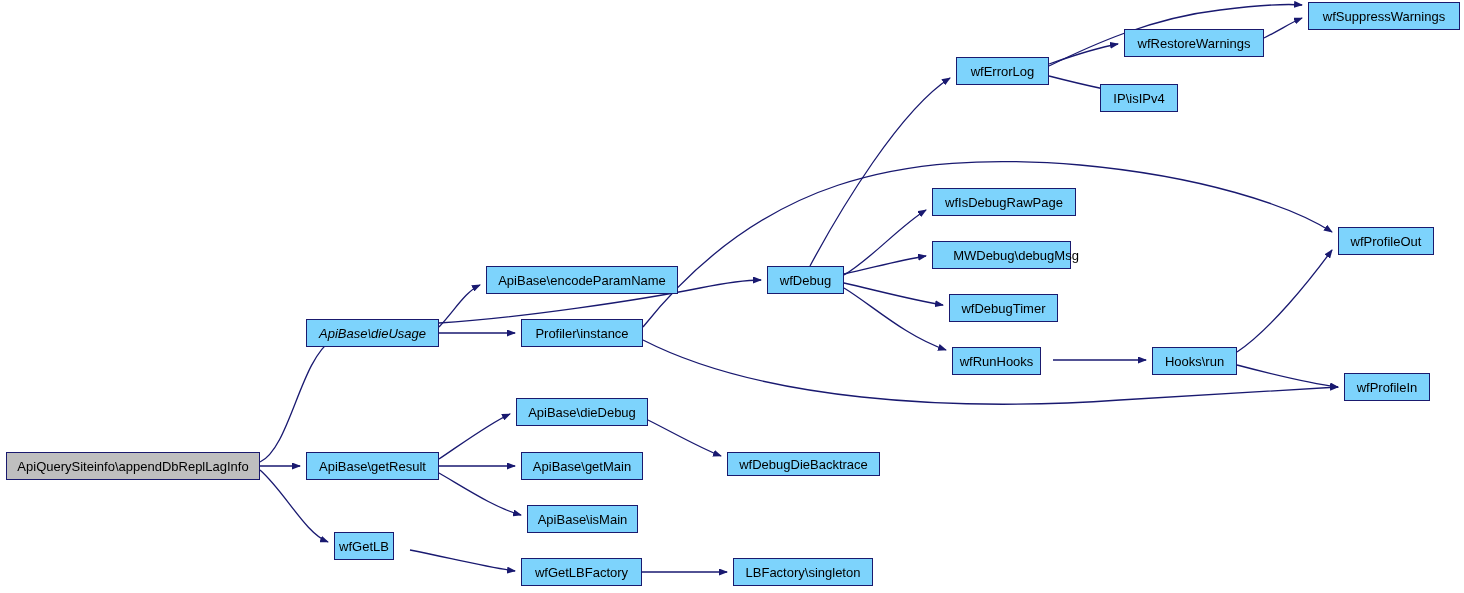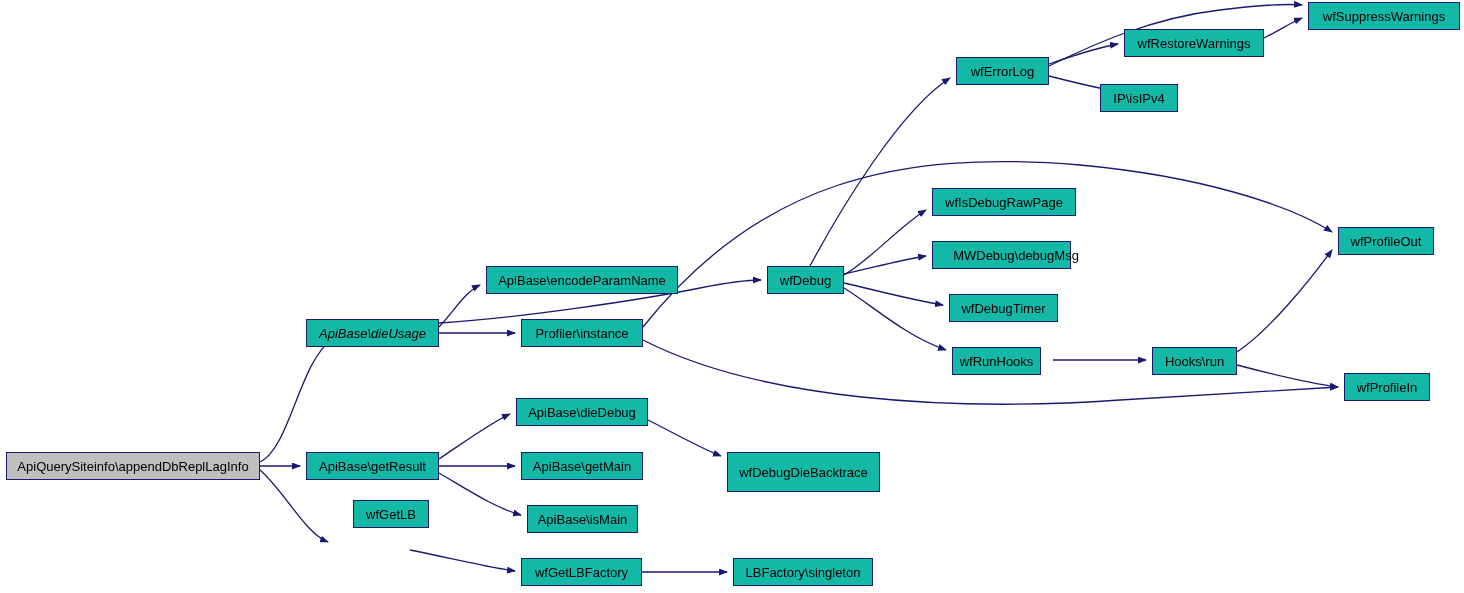--- a/index.html
+++ b/index.html
@@ -20,21 +20,21 @@
     left: 0;
     top: 0;
     width: 1464px;
     height: 593px;
     pointer-events: none;
   }
   .node {
     position: absolute;
     box-sizing: border-box;
     border: 1px solid #1a1a6e;
-    background: #14b8a6;
+    background: #7dd3fc;
     color: #000000;
     font-size: 13px;
     line-height: 1;
     display: flex;
     align-items: center;
     justify-content: center;
     white-space: nowrap;
     padding: 0 7px;
   }
   .node.root {
@@ -77,28 +77,28 @@
         <path d="M 1237,352 C 1270,330 1310,280 1332,250" marker-end="url(#arrow)" stroke="#191970"></path>
         <path d="M 1237,365 C 1275,375 1315,384 1338,387" marker-end="url(#arrow)" stroke="#191970"></path>
         <path d="M 643,327 C 760,180 900,150 1080,165 C 1200,176 1290,205 1332,232" marker-end="url(#arrow)" stroke="#191970"></path>
         <path d="M 643,340 C 760,400 950,412 1120,400 C 1240,393 1310,388 1338,387" marker-end="url(#arrow)" stroke="#191970"></path>
       </g>
   </svg>
   <div id="nodes">
       <div class="node root" style="left: 6px; top: 452px; width: 254px; height: 28px;">ApiQuerySiteinfo\appendDbReplLagInfo</div>
       <div class="node" style="left: 306px; top: 319px; width: 133px; height: 28px; font-style: italic;">ApiBase\dieUsage</div>
       <div class="node" style="left: 306px; top: 452px; width: 133px; height: 28px;">ApiBase\getResult</div>
-      <div class="node" style="left: 334px; top: 500px; width: 76px; height: 28px; margin-left: 19px;">wfGetLB</div>
+      <div class="node" style="left: 334px; top: 532px; width: 60px; height: 28px;">wfGetLB</div>
       <div class="node" style="left: 486px; top: 266px; width: 192px; height: 28px;">ApiBase\encodeParamName</div>
       <div class="node" style="left: 521px; top: 319px; width: 122px; height: 28px;">Profiler\instance</div>
       <div class="node" style="left: 516px; top: 398px; width: 132px; height: 28px;">ApiBase\dieDebug</div>
       <div class="node" style="left: 521px; top: 452px; width: 122px; height: 28px;">ApiBase\getMain</div>
       <div class="node" style="left: 527px; top: 505px; width: 111px; height: 28px;">ApiBase\isMain</div>
       <div class="node" style="left: 521px; top: 558px; width: 121px; height: 28px;">wfGetLBFactory</div>
-      <div class="node" style="left: 727px; top: 452px; width: 153px; height: 40px;">wfDebugDieBacktrace</div>
+      <div class="node" style="left: 727px; top: 452px; width: 153px; height: 24px;">wfDebugDieBacktrace</div>
       <div class="node" style="left: 733px; top: 558px; width: 140px; height: 28px;">LBFactory\singleton</div>
       <div class="node" style="left: 767px; top: 266px; width: 77px; height: 28px;">wfDebug</div>
       <div class="node" style="left: 956px; top: 57px; width: 93px; height: 28px;">wfErrorLog</div>
       <div class="node" style="left: 932px; top: 188px; width: 144px; height: 28px;">wfIsDebugRawPage</div>
       <div class="node" style="left: 932px; top: 241px; width: 139px; height: 28px; padding-left: 36px;">MWDebug\debugMsg</div>
       <div class="node" style="left: 949px; top: 294px; width: 109px; height: 28px;">wfDebugTimer</div>
       <div class="node" style="left: 952px; top: 347px; width: 89px; height: 28px;">wfRunHooks</div>
       <div class="node" style="left: 1124px; top: 29px; width: 140px; height: 28px;">wfRestoreWarnings</div>
       <div class="node" style="left: 1100px; top: 84px; width: 78px; height: 28px;">IP\isIPv4</div>
       <div class="node" style="left: 1152px; top: 347px; width: 85px; height: 28px;">Hooks\run</div>

